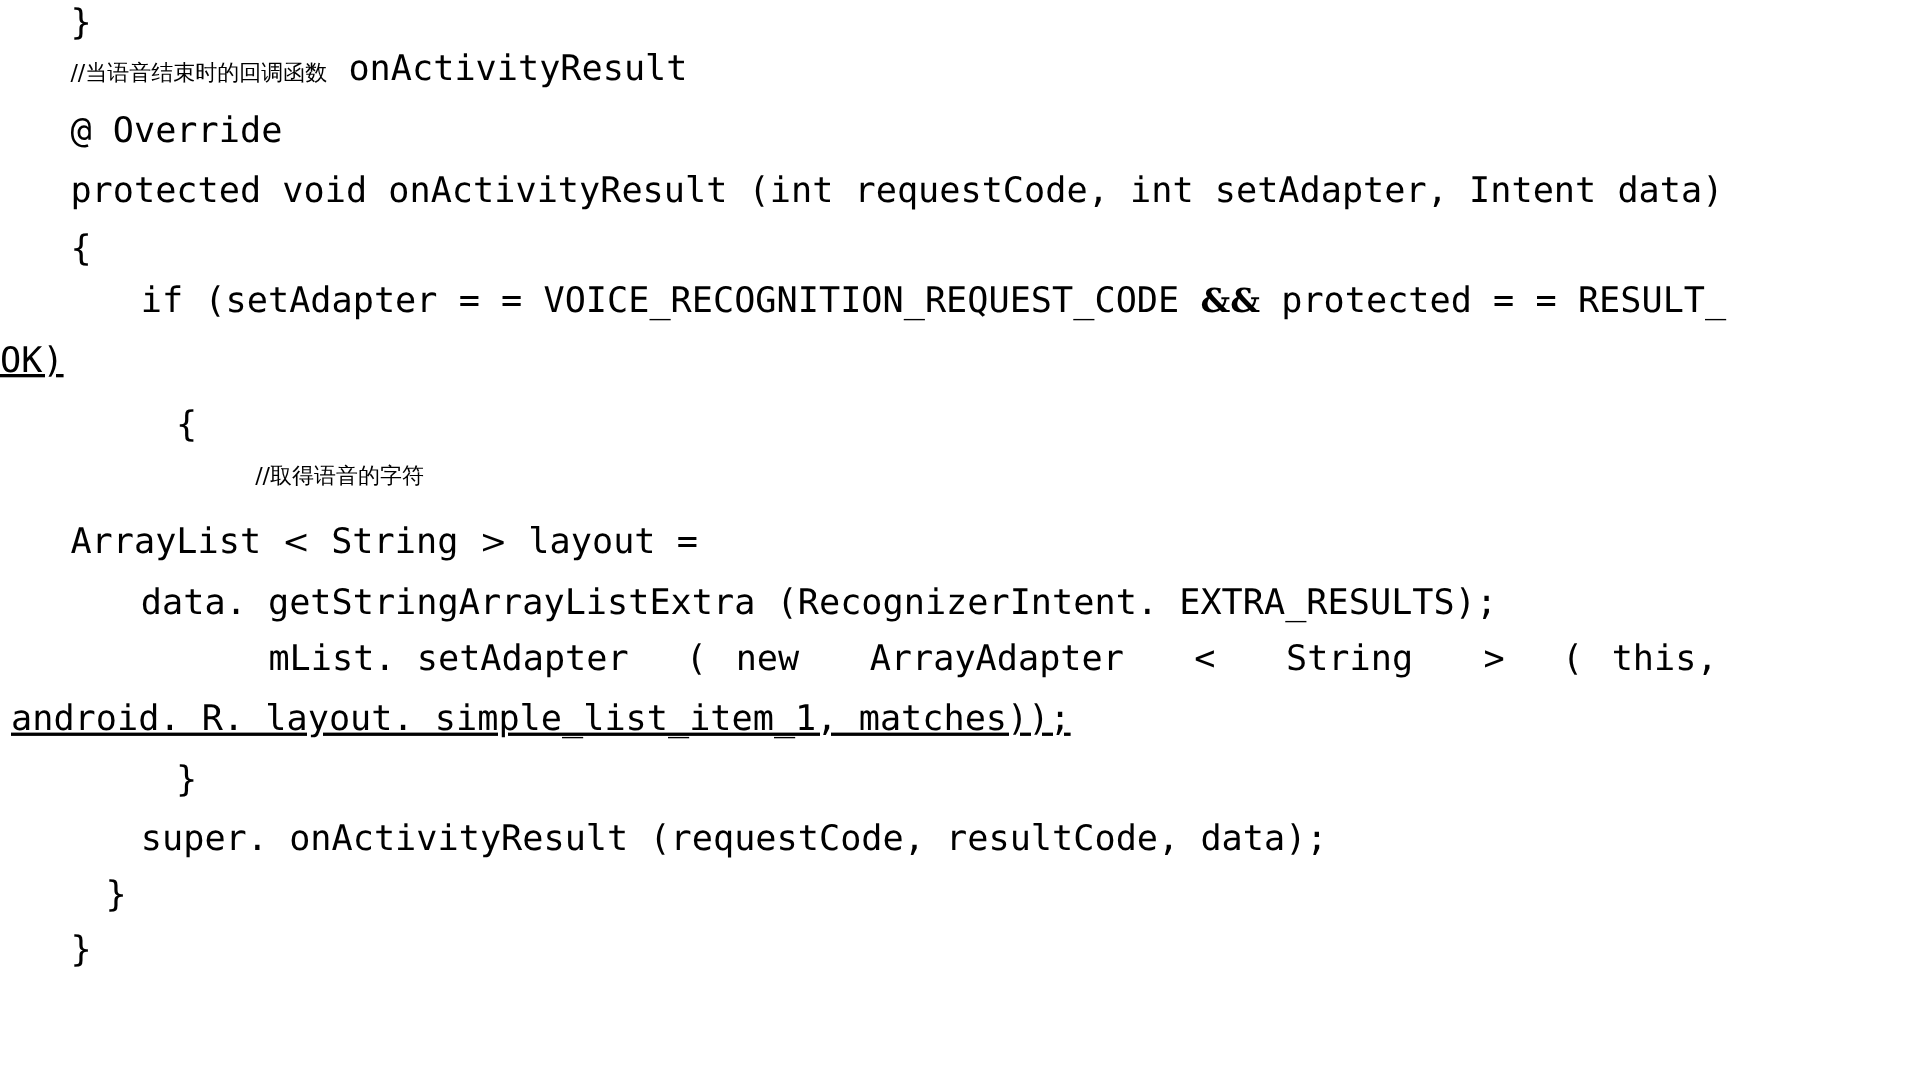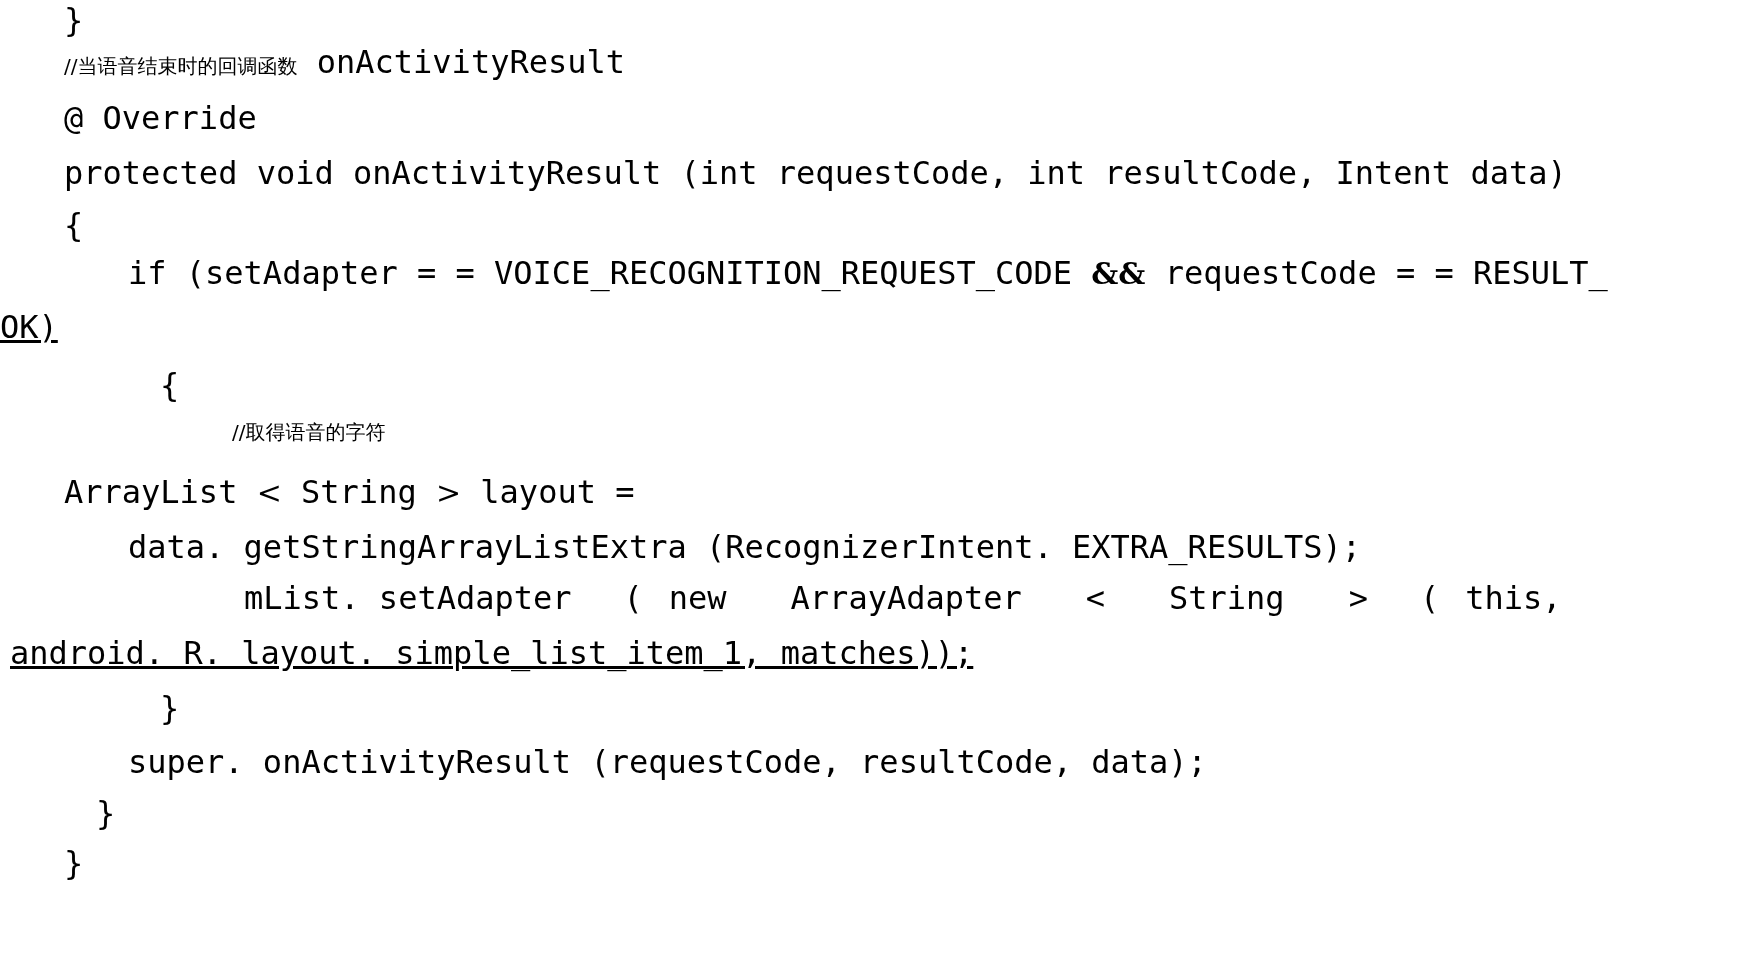--- a/index.html
+++ b/index.html
@@ -67,25 +67,25 @@
 <body>
 
 <div id="page">
 
   <div class="code-line ind-1" style="top:0px;"><span>}</span></div>
 
   <div class="code-line ind-1" style="top:42px;"><span class="cjk">//当语音结束时的回调函数</span><span> onActivityResult</span></div>
 
   <div class="code-line ind-1" style="top:98px;"><span>@ Override</span></div>
 
-  <div class="code-line ind-1" style="top:153px;"><span>protected void onActivityResult (int requestCode, int resultCode, Intent data)</span></div>
+  <div class="code-line ind-1" style="top:153px;"><span>protected void onActivityResult (int requestCode, int setAdapter, Intent data)</span></div>
 
   <div class="code-line ind-1" style="top:205px;"><span>{</span></div>
 
-  <div class="code-line ind-3" style="top:253px;"><span>if (setAdapter = = VOICE_RECOGNITION_REQUEST_CODE </span><span class="serif-op">&amp;&amp;</span><span> requestCode = = RESULT_</span></div>
+  <div class="code-line ind-3" style="top:253px;"><span>if (setAdapter = = VOICE_RECOGNITION_REQUEST_CODE </span><span class="serif-op">&amp;&amp;</span><span> protected = = RESULT_</span></div>
 
   <div class="code-line ind-0" style="top:307px;"><span>OK)</span></div>
 
   <div class="code-line ind-4" style="top:365px;"><span>{</span></div>
 
   <div class="code-line ind-5 cjk" style="top:412px;"><span>//取得语音的字符</span></div>
 
   <div class="code-line ind-1" style="top:472px;"><span>ArrayList </span><span class="angle">&lt;</span><span> String </span><span class="angle">&gt;</span><span> layout =</span></div>
 
   <div class="code-line ind-3" style="top:527px;"><span>data. getStringArrayListExtra (RecognizerIntent. EXTRA_RESULTS);</span></div>

